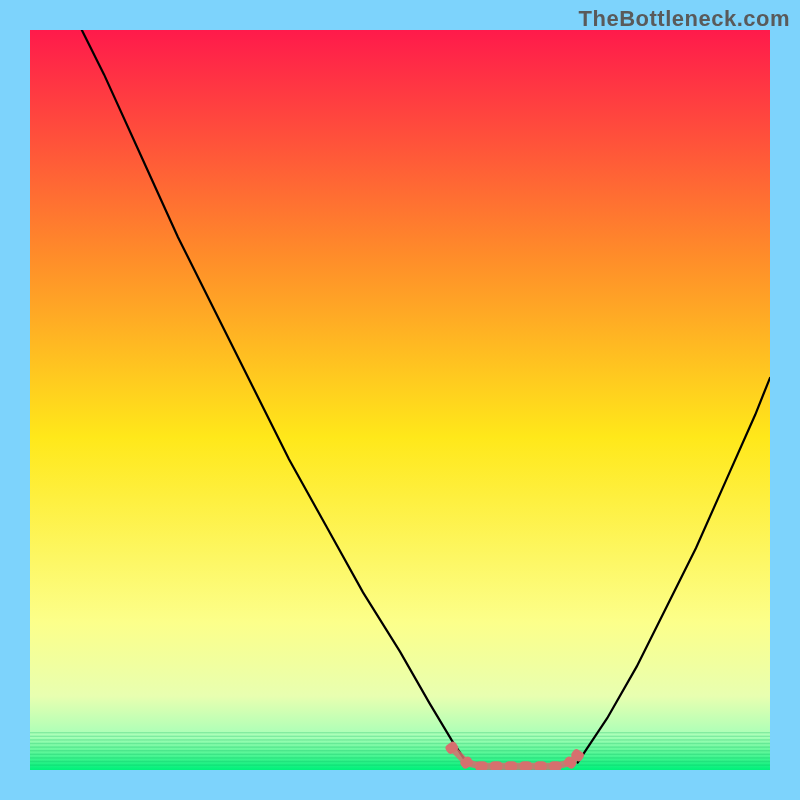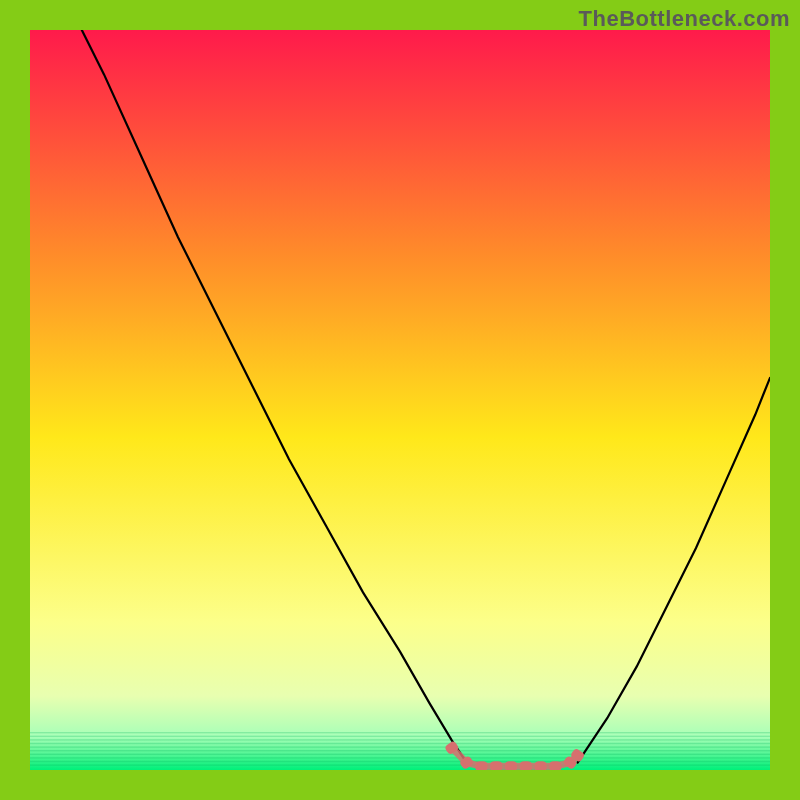--- a/index.html
+++ b/index.html
@@ -1,17 +1,17 @@
 <!DOCTYPE html>
 <html><head>
 <meta charset="utf-8">
 <style>
   * { margin: 0; padding: 0; box-sizing: border-box; }
   html, body { width: 800px; height: 800px; background: #000; overflow: hidden; }
-  .container { position: relative; width: 800px; height: 800px; background: #84cc16; }
+  .container { position: relative; width: 800px; height: 800px; background: #7dd3fc; }
   .watermark {
     position: absolute;
     top: 6px;
     right: 10px;
     color: #5a5a5a;
     font-family: Arial, Helvetica, sans-serif;
     font-size: 22px;
     font-weight: bold;
     letter-spacing: 0.5px;
     z-index: 10;

